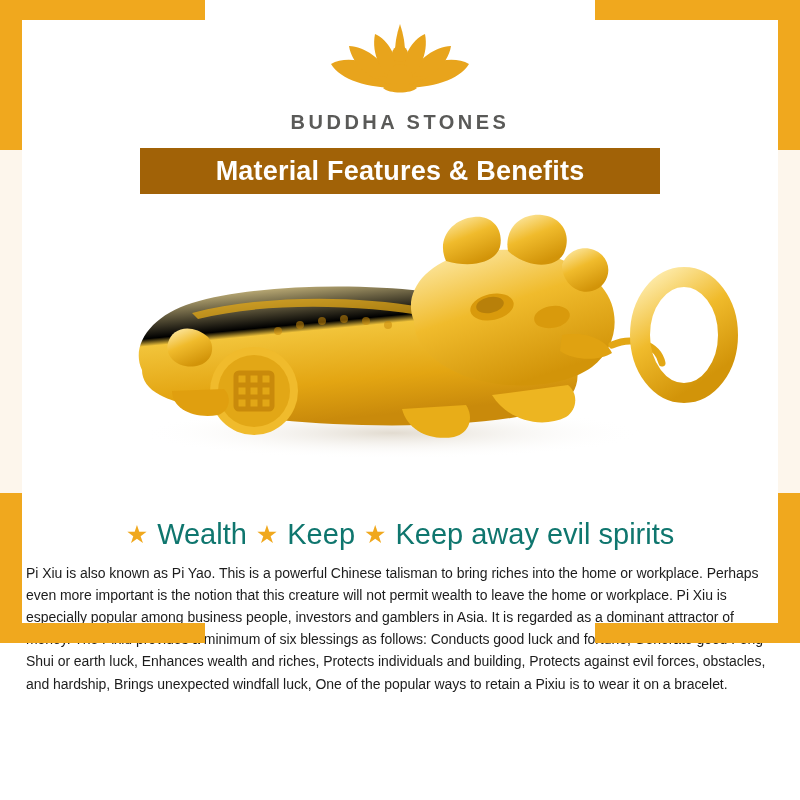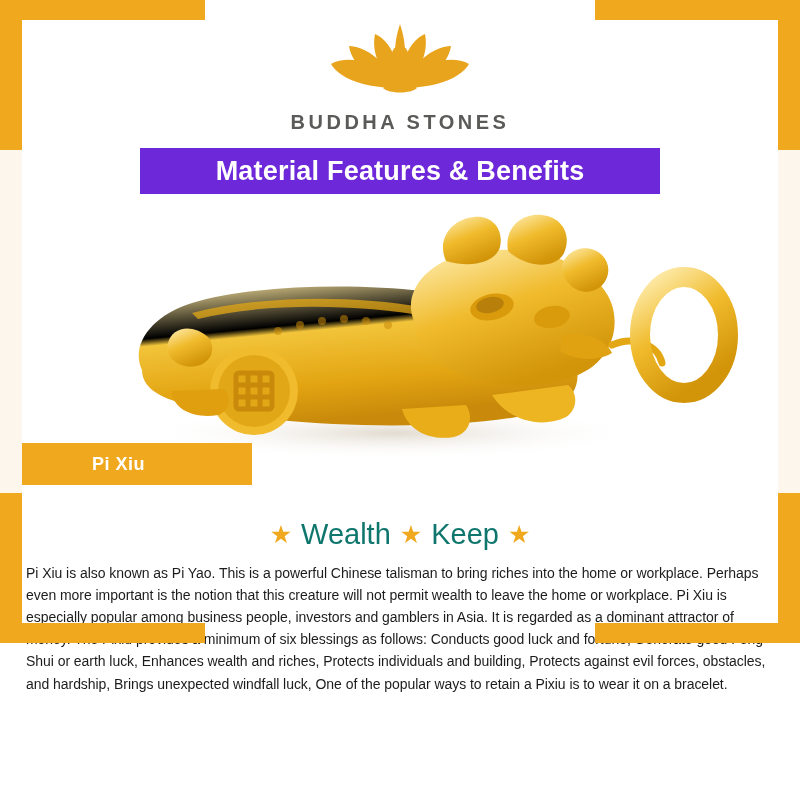--- a/index.html
+++ b/index.html
@@ -56,21 +56,21 @@
     font-weight: bold;
     color: #5a5a58;
     font-family: "Liberation Sans", sans-serif;
   }
 
   
   .title-band {
     position: absolute;
     left: 140px; right: 140px; top: 148px;
     height: 46px;
-    background: #6d28d9;
+    background: #a16207;
     display: flex; align-items: center; justify-content: center;
   }
   .title-band .title-text {
     color: #ffffff;
     font-size: 27px;
     font-weight: bold;
     letter-spacing: 0.2px;
   }
 
   
@@ -237,27 +237,25 @@
         <circle cx="300" cy="126" r="4"></circle>
           <circle cx="322" cy="124" r="4"></circle>
         <circle cx="344" cy="126" r="4"></circle>
           <circle cx="366" cy="130" r="4"></circle>
         <circle cx="278" cy="130" r="4"></circle>
           <circle cx="256" cy="136" r="4"></circle>
       </g>
     </svg>
   </div>
 
-  <div class="caption-bar">
-    <span class="caption-text">Pi Xiu</span>
-  </div>
 
   <div class="benefits">
     <span class="star">★</span>
     <span class="bword">Wealth</span>
     <span class="star">★</span>
     <span class="bword">Keep</span>
     <span class="star">★</span>
+    <span class="bword">Keep away evil spirits</span>
   </div>
 
   <p class="body-copy">Pi Xiu is also known as Pi Yao. This is a powerful Chinese talisman to bring riches into the home or workplace. Perhaps even more important is the notion that this creature will not permit wealth to leave the home or workplace. Pi Xiu is especially popular among business people, investors and gamblers in Asia. It is regarded as a dominant attractor of money. The Pixiu provides a minimum of six blessings as follows: Conducts good luck and fortune, Generate good Feng Shui or earth luck, Enhances wealth and riches, Protects individuals and building, Protects against evil forces, obstacles, and hardship, Brings unexpected windfall luck, One of the popular ways to retain a Pixiu is to wear it on a bracelet.</p>
 
 </div>
 
 </body></html>

